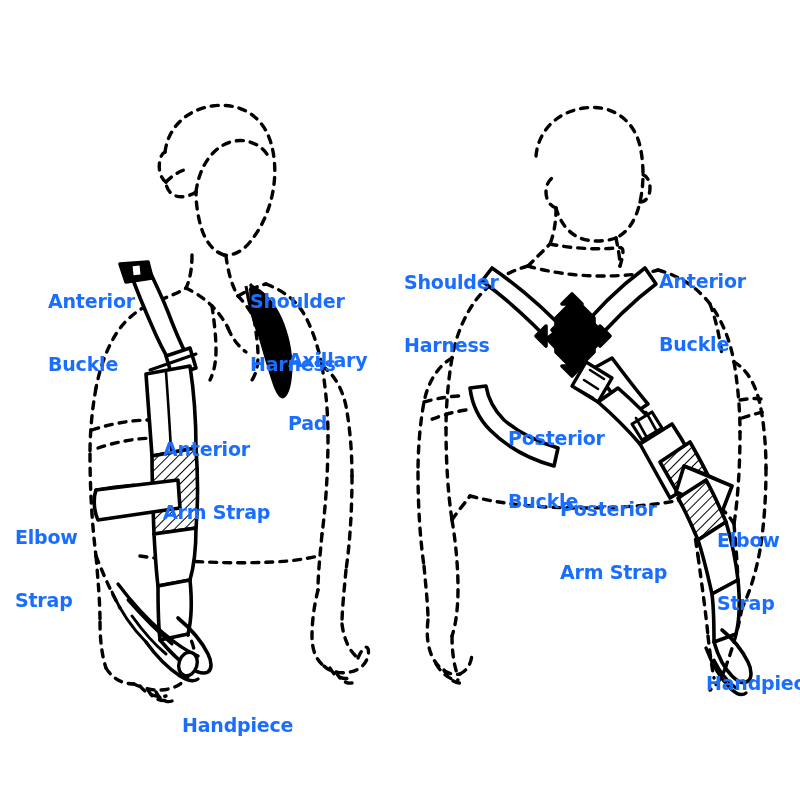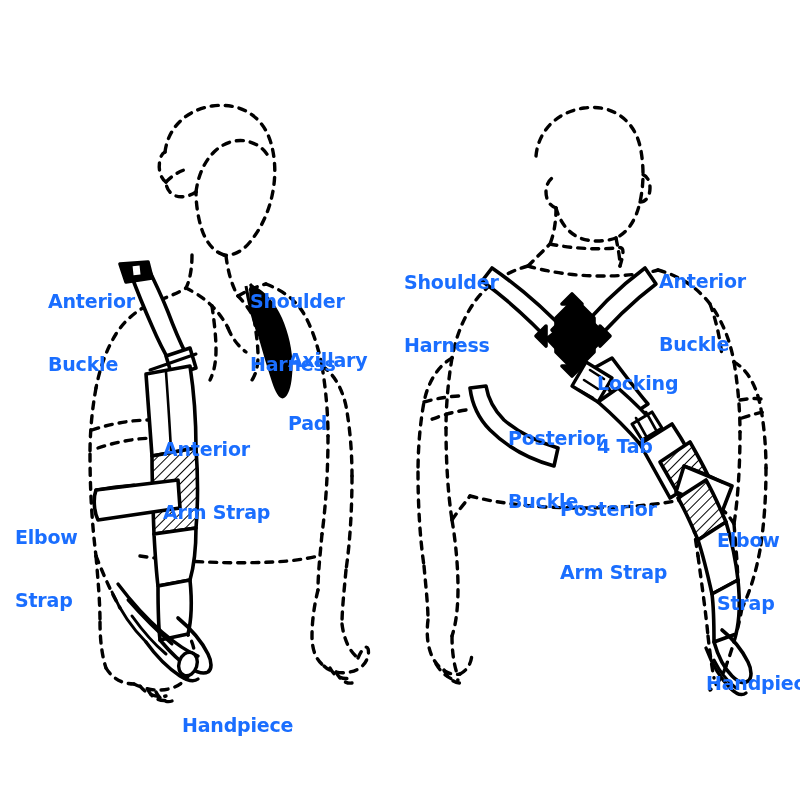--- a/index.html
+++ b/index.html
@@ -322,24 +322,20 @@
   <div class="label" style="left:404px; top:229px;">
     <div>Shoulder</div>
     <div>Harness</div>
   </div>
 
   <div class="label" style="left:659px; top:228px;">
     <div>Anterior</div>
     <div>Buckle</div>
   </div>
 
-  <div class="label" style="left:597px; top:330px;">
-    <div>Locking</div>
-    <div>4 Tab</div>
-  </div>
 
   <div class="label" style="left:508px; top:385px;">
     <div>Posterior</div>
     <div>Buckle</div>
   </div>
 
   <div class="label" style="left:560px; top:456px;">
     <div>Posterior</div>
     <div>Arm Strap</div>
   </div>

